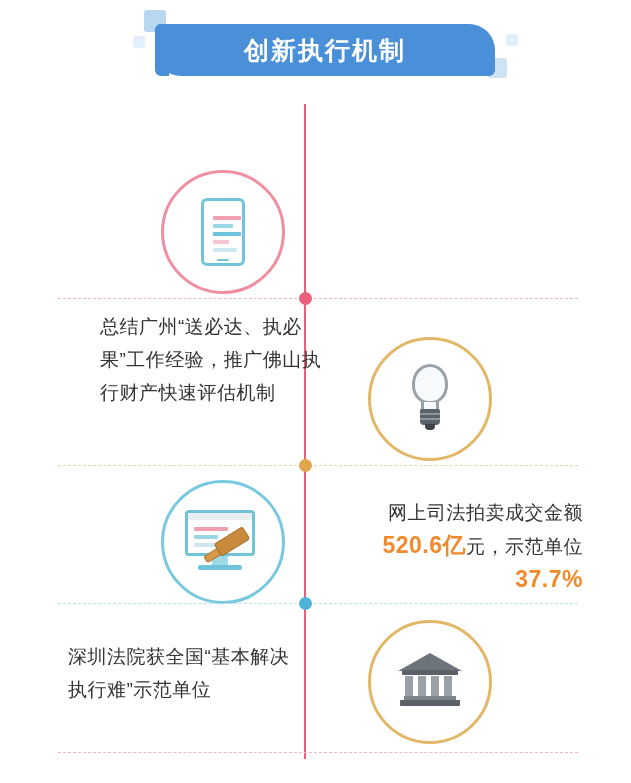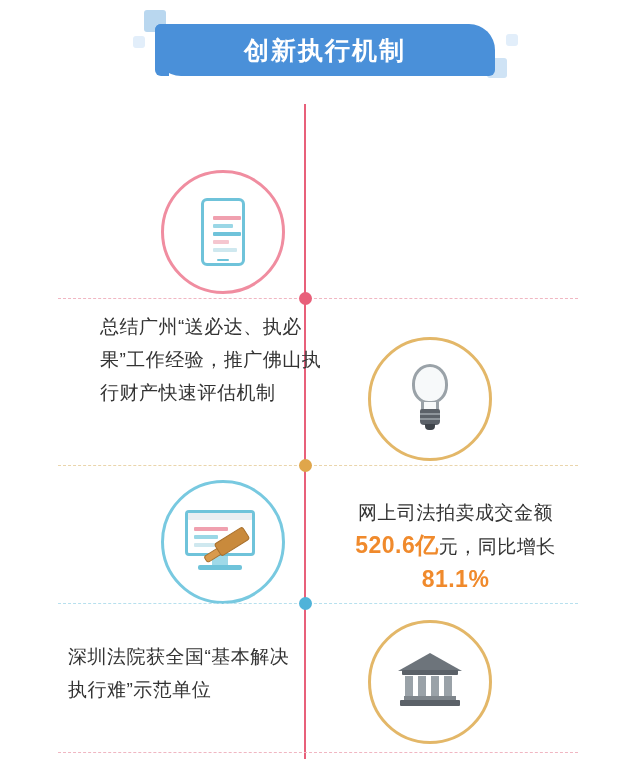--- a/index.html
+++ b/index.html
@@ -141,21 +141,21 @@
     left: 328px; top: 112px; width: 250px;
     text-align: center;
   }
   .text-left-2 {
     left: 68px; top: 310px; width: 225px;
     text-align: left;
     margin-left: 32px;
   }
   .text-right-3 {
     left: 328px; top: 496px; width: 255px;
-    text-align: center;
+    text-align: right;
   }
   .text-left-4 {
     left: 68px; top: 640px; width: 225px;
     text-align: left;
   }
   .highlight {
     color: #f08a2c;
     font-size: 23px;
     font-weight: bold;
   }
@@ -349,22 +349,22 @@
         <div class="monitor-bar mb3"></div>
       </div>
       <div class="monitor-stand"></div>
       <div class="monitor-foot"></div>
       <div class="gavel-handle"></div>
       <div class="gavel-head"></div>
     </div>
   </div>
   <div class="text-block text-right-3">
     <span>网上司法拍卖成交金额</span><br>
-    <span class="highlight">520.6亿</span><span>元，同比增长</span><br>
-    <span class="highlight">81.1%</span>
+    <span class="highlight">520.6亿</span><span>元，示范单位</span><br>
+    <span class="highlight">37.7%</span>
   </div>
 
   <div class="text-block text-left-4">深圳法院获全国“基本解决执行难”示范单位</div>
   <div class="icon-circle circle-bank">
     <div class="bank-wrap">
       <div class="bank-roof"></div>
       <div class="bank-arch"></div>
       <div class="bank-col bc1"></div>
       <div class="bank-col bc2"></div>
       <div class="bank-col bc3"></div>

